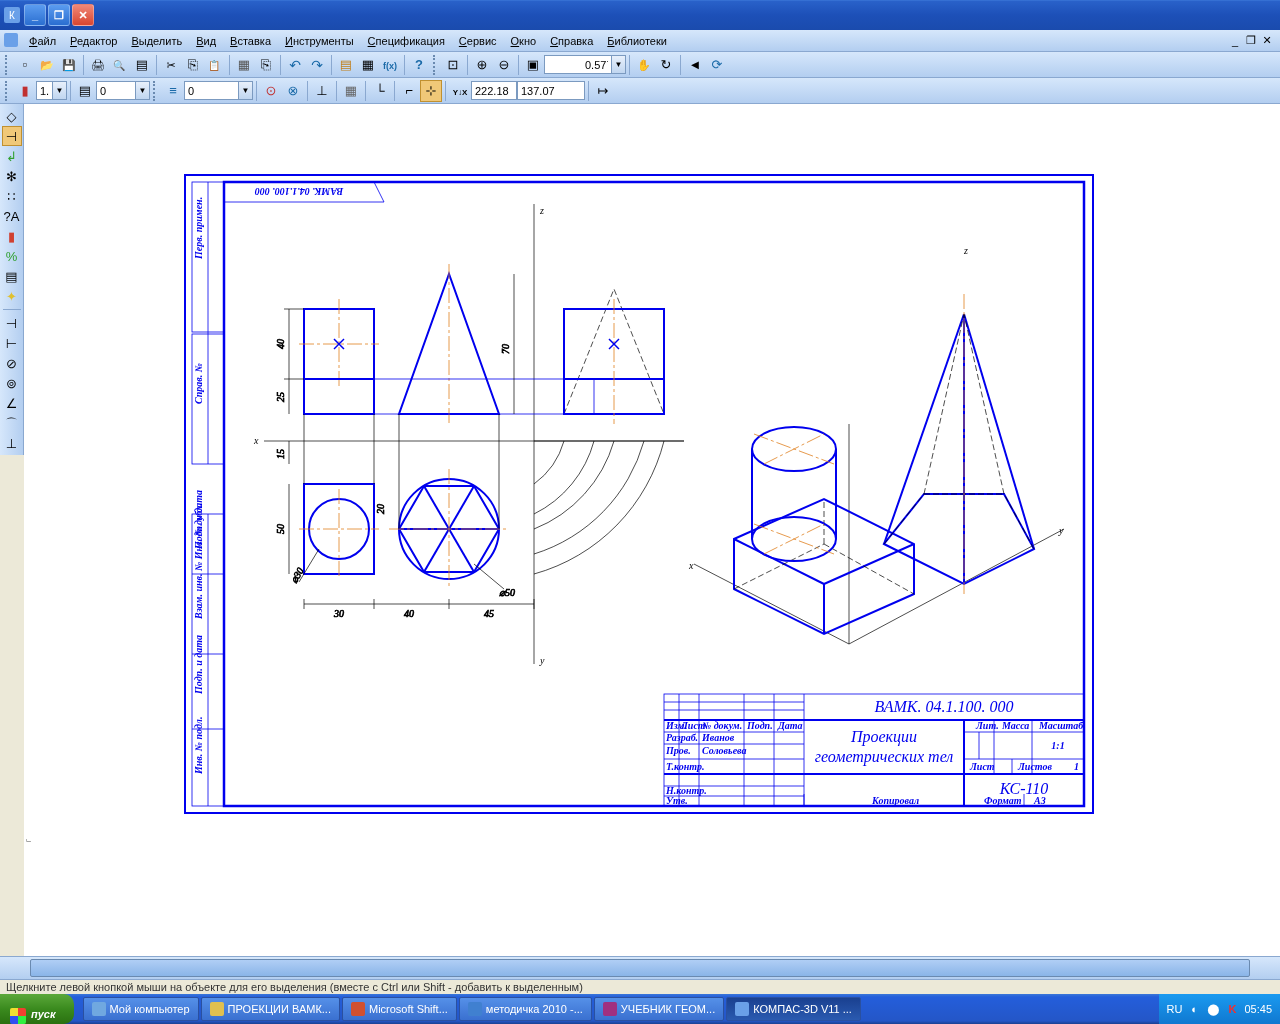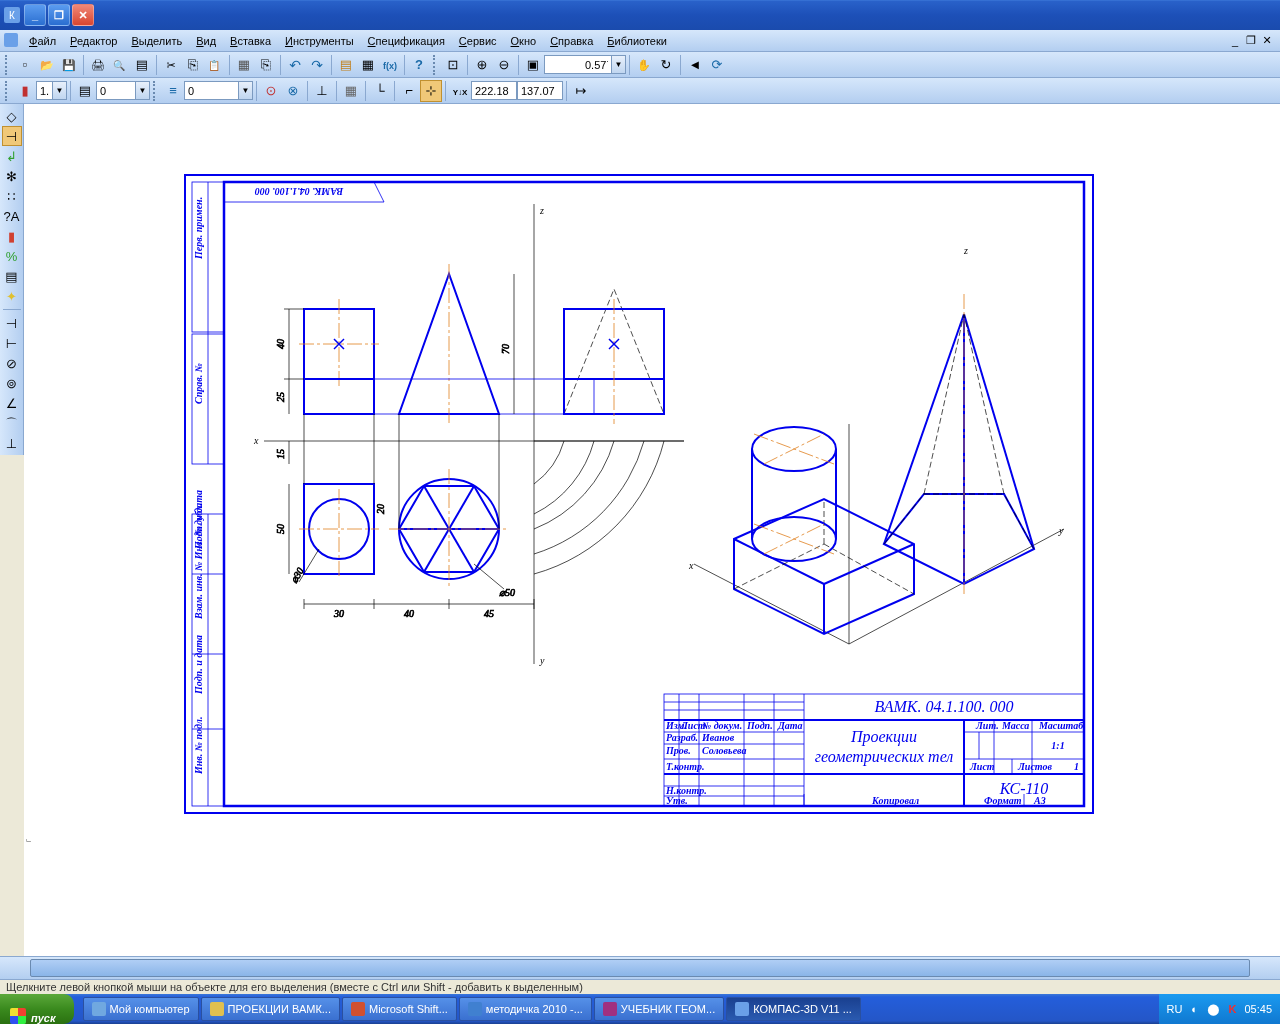--- a/index.html
+++ b/index.html
@@ -81,21 +81,21 @@
 
 
 .propbar { position: absolute; left: 0; right: 0; bottom: 44px; height: 24px; background: linear-gradient(to bottom, #d6e7fb, #b3cef0); border-top: 1px solid #8aa8d0; border-bottom: 1px solid #8aa8d0; padding: 2px 30px; }
 .propbar-inner { height: 18px; background: linear-gradient(#b0cef5, #8ab5e8); border: 1px solid #6a8ab0; border-radius: 2px; }
 
 
 .statusbar { position: absolute; left: 0; right: 0; bottom: 30px; height: 14px; background: #ece9d8; padding: 0 6px; font-size: 10px; color: #333; display: flex; align-items: center; }
 
 
 .taskbar { position: absolute; left: 0; right: 0; bottom: 0; height: 30px; background: linear-gradient(to bottom, #3b77d8 0%, #245edb 10%, #2456c7 90%, #1a4090 100%); display: flex; align-items: center; }
-.start-btn { height: 30px; padding: 0 18px 0 10px; background: linear-gradient(to bottom, #5ba83a 0%, #3a8a1e 50%, #2a7010 100%); color: #fff; font-weight: bold; font-style: italic; font-size: 14px; display: flex; align-items: flex-end; border-radius: 0 10px 10px 0; margin-right: 8px; cursor: pointer; }
+.start-btn { height: 30px; padding: 14px 18px 0 10px; background: linear-gradient(to bottom, #5ba83a 0%, #3a8a1e 50%, #2a7010 100%); color: #fff; font-weight: bold; font-style: italic; font-size: 14px; display: flex; align-items: flex-start; border-radius: 0 10px 10px 0; margin-right: 8px; cursor: pointer; }
 .start-btn .logo { width: 16px; height: 16px; margin-right: 5px; background: conic-gradient(#f04030 0 90deg, #30f040 90deg 180deg, #3050f0 180deg 270deg, #f0e030 270deg 360deg); border-radius: 2px; }
 .task-btn { height: 24px; padding: 0 8px; margin: 0 1px; background: linear-gradient(to bottom, #5590e8, #3a70d0); color: #fff; display: flex; align-items: center; border-radius: 2px; font-size: 11px; max-width: 158px; overflow: hidden; white-space: nowrap; cursor: pointer; border: 1px solid #2a50a0; }
 .task-btn.active { background: linear-gradient(to bottom, #1a4090, #2a5ab0); }
 .task-btn .ticon { width: 14px; height: 14px; margin-right: 4px; flex-shrink: 0; border-radius: 2px; }
 .tray { margin-left: auto; height: 30px; background: linear-gradient(to bottom, #1a9af0, #1078d0); display: flex; align-items: center; padding: 0 8px; color: #fff; font-size: 11px; gap: 5px; }
 .tray .tray-ico { width: 14px; height: 14px; display: flex; align-items: center; justify-content: center; font-size: 11px; }
 
 .ruler-corner { position: absolute; left: 2px; top: 730px; font-size: 9px; color: #888; }
 </style>
 </head>
@@ -275,21 +275,21 @@
       <span class="ico">⌐</span>
     </div>
   <div class="tb-btn active" style="background:#f0c878;border:1px solid #c09030">
       <span class="ico">⊹</span>
     </div>
   <div class="tb-sep"></div>
   <div class="tb-btn">
       <span class="ico ico-xy"></span>
     </div>
   <input class="tb-input" style="width: 46px;" value="222.18">
-  <input class="tb-input" style="width: 46px;" value="137.07">
+  <input class="tb-input" style="width: 68px;" value="137.07">
   <div class="tb-sep"></div>
   <div class="tb-btn">
       <span class="ico ico-step"></span>
     </div>
 </div>
 
 <div class="side-tb">
   <div class="tb-btn">
       <span class="ico">◇</span>
     </div>

